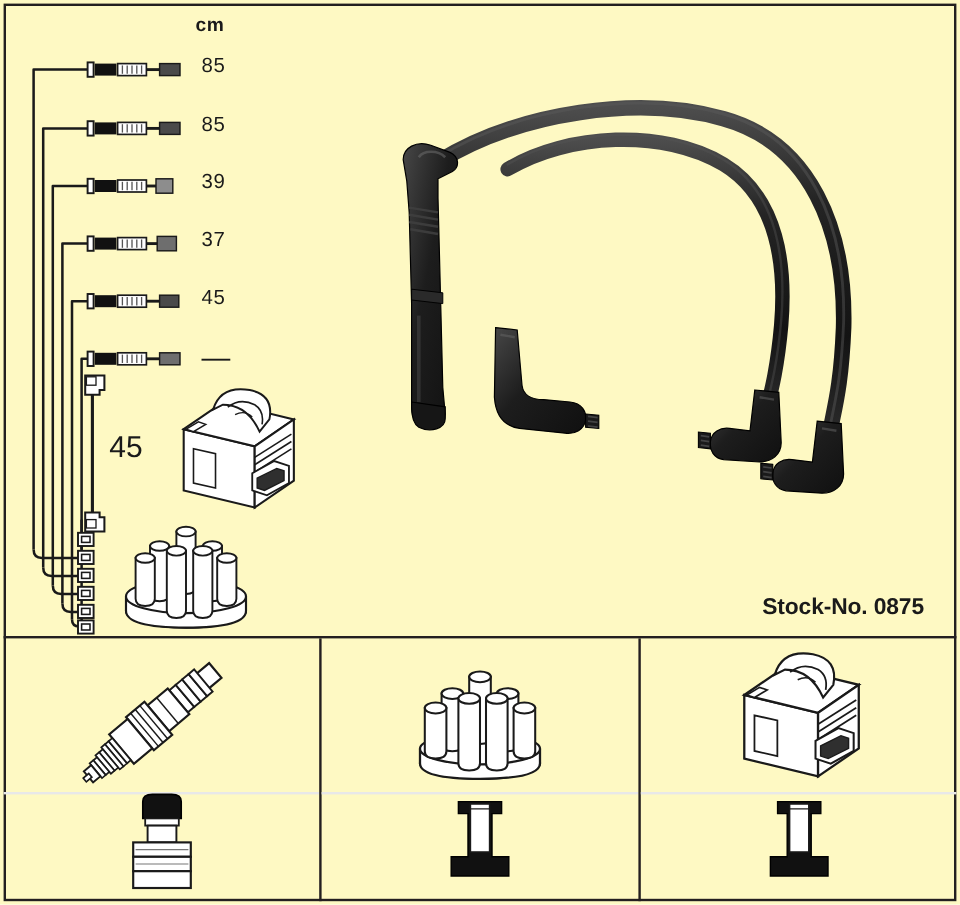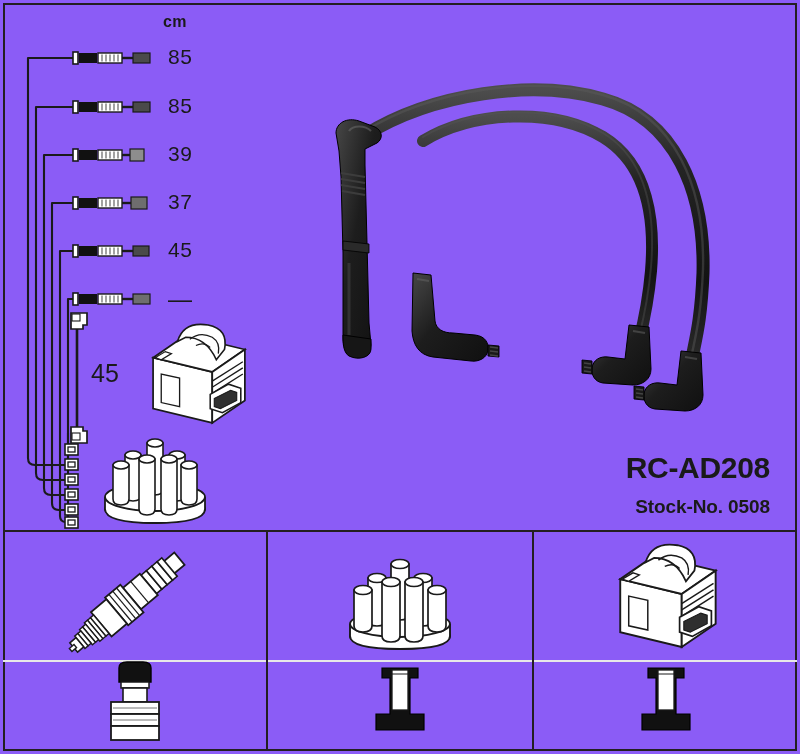--- a/index.html
+++ b/index.html
@@ -1,39 +1,39 @@
 <!DOCTYPE html>
 <html><head>
 <meta charset="utf-8">
 <style>
   html,body{margin:0;padding:0;background:#fff;}
   body{width:800px;height:754px;font-family:"Liberation Sans",sans-serif;position:relative;overflow:hidden;}
 
-  #root{position:absolute;inset:0;background:#8b5cf6;}
+  #root{position:absolute;inset:0;background:#fef9c3;}
 
   
   .frame{position:absolute;left:3px;top:3px;width:794px;height:748px;
          border:2px solid #231f20;box-sizing:border-box;}
 
   .main-panel{position:absolute;left:3px;top:3px;width:794px;height:527px;box-sizing:border-box;}
 
   .bottom-row{position:absolute;left:3px;top:530px;width:794px;height:221px;
               display:flex;box-sizing:border-box;border-top:2px solid #231f20;}
   .bp{position:relative;flex:1 1 0;box-sizing:border-box;}
   .bp + .bp{border-left:2px solid #231f20;}
   .bp .bp-top{position:absolute;left:0;top:0;right:0;height:128px;}
   .bp .bp-div{position:absolute;left:0;right:0;top:128px;height:2px;background:#e8e8e8;}
   .bp .bp-bot{position:absolute;left:0;top:130px;right:0;bottom:0;}
 
   
   .cm-label{position:absolute;left:160px;top:10px;font-size:16px;font-weight:bold;color:#1a1a1a;
             letter-spacing:.3px;}
 
   
-  .len{position:absolute;left:165px;font-size:21px;color:#1a1a1a;font-family:"Liberation Sans",sans-serif;
+  .len{position:absolute;left:165px;font-size:17px;color:#1a1a1a;font-family:"Liberation Sans",sans-serif;
        letter-spacing:.5px;line-height:1;}
   .len.dash{font-size:24px;color:#1a1a1a;}
 
   .len45-coil{position:absolute;left:88px;top:358px;font-size:25px;color:#1a1a1a;line-height:1;}
 
   
   .prod-name{position:absolute;right:27px;top:448px;font-size:30px;font-weight:bold;color:#1a1a1a;
              letter-spacing:-.3px;text-align:right;white-space:nowrap;}
   .prod-stock{position:absolute;right:27px;top:493px;font-size:19px;font-weight:bold;color:#1a1a1a;
               letter-spacing:-.1px;text-align:right;white-space:nowrap;}
@@ -349,22 +349,21 @@
           <g stroke="#444" stroke-width="1.4">
             <line x1="333" y1="316" x2="340" y2="317"></line>
             <line x1="333" y1="320" x2="340" y2="321"></line>
             <line x1="333" y1="324" x2="340" y2="325"></line>
           </g>
           <path d="M382,284 L394,286" stroke="#666" stroke-width="2" opacity=".5"></path>
         </g>
       </svg>
     </div>
 
-    <div class="prod-name">RC-AD208</div>
-    <div class="prod-stock">Stock-No. 0508</div>
+    <div class="prod-stock">Stock-No. 0875</div>
   </div>
 
   <div class="bottom-row">
 
     <div class="bp">
       <div class="bp-top">
         <svg width="264" height="128" viewBox="0 0 264 128" style="margin:0 auto;">
           <g transform="translate(132,64) rotate(-40) translate(-132,-64)">
 
             <path d="M176,56 L190,56 L190,72 L176,72 Z" fill="#fff" stroke="#1a1a1a" stroke-width="1.8"></path>

